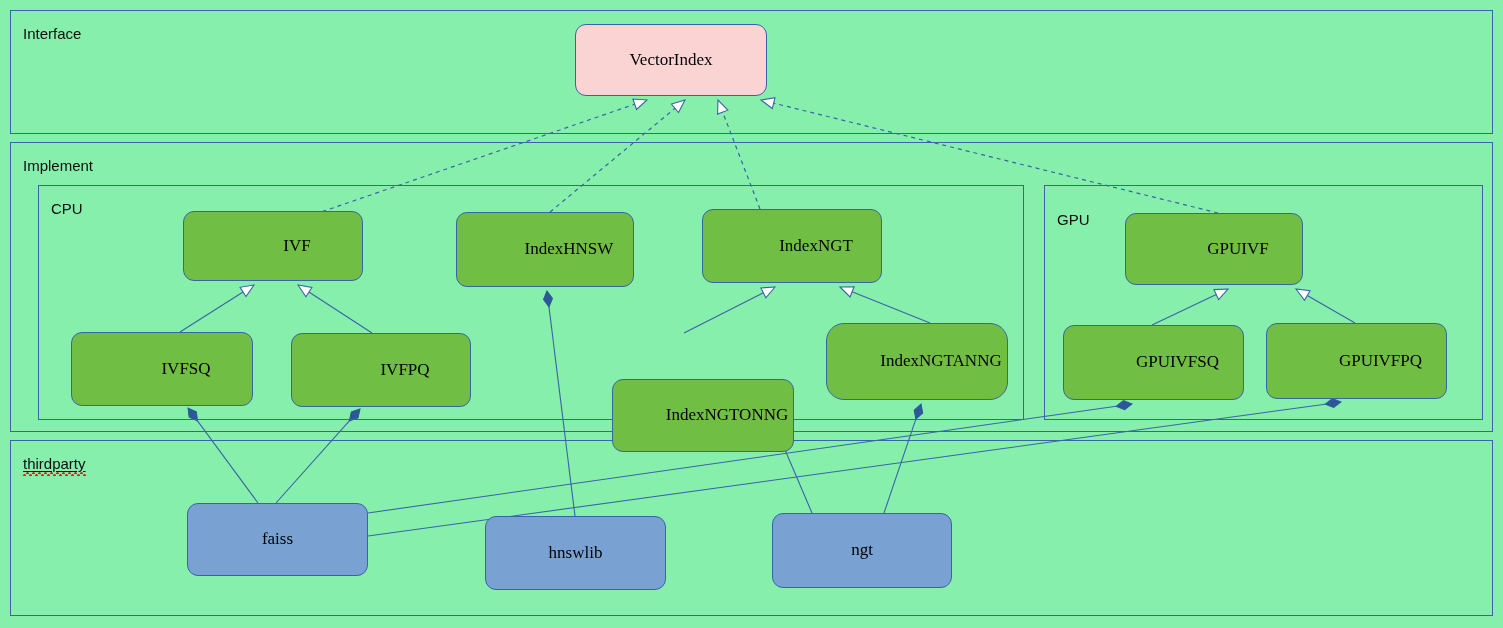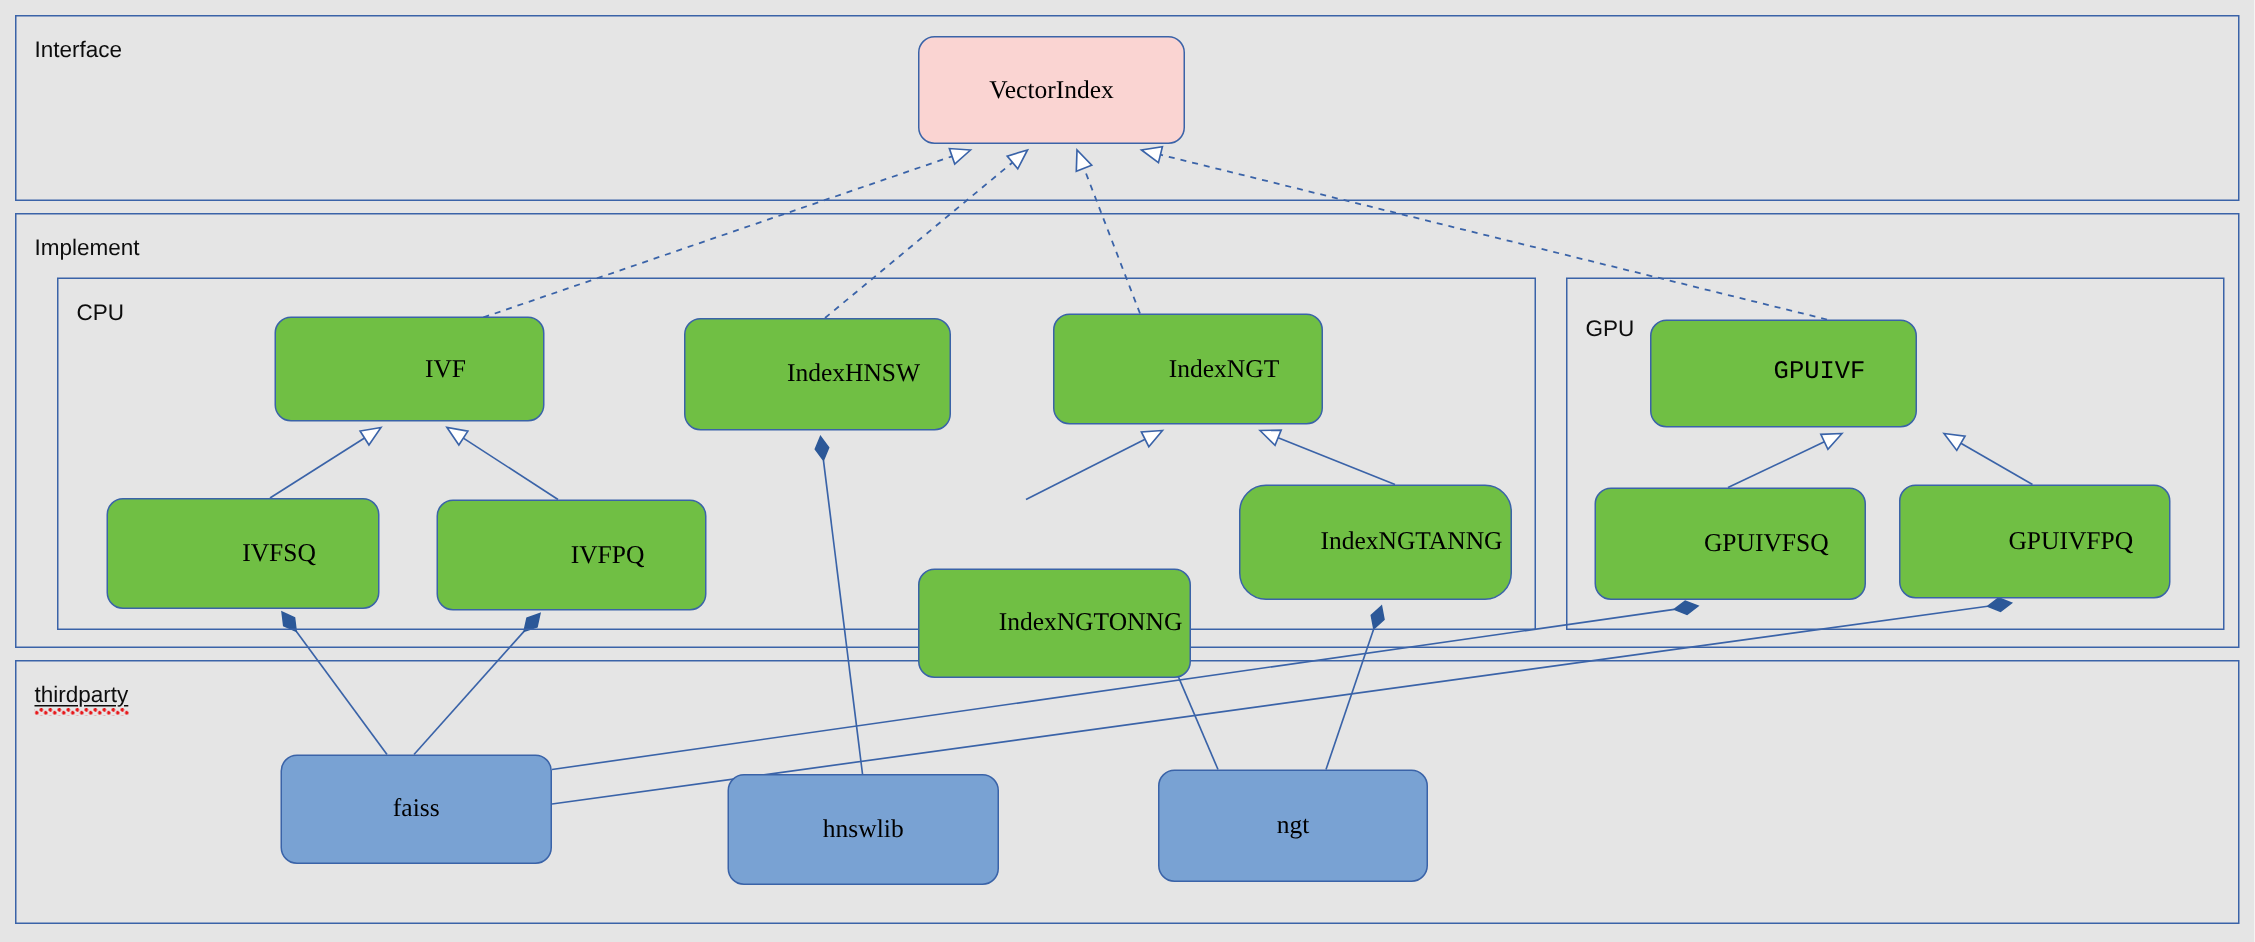--- a/index.html
+++ b/index.html
@@ -7,21 +7,21 @@
     padding: 0;
     background: #ffffff;
   }
   body {
     font-family: "Liberation Sans", sans-serif;
   }
   #canvas {
     position: relative;
     width: 1503px;
     height: 628px;
-    background: #e5e5e5;
+    background: #86efac;
     overflow: hidden;
   }
   #edges {
     position: absolute;
     left: 0;
     top: 0;
     width: 1503px;
     height: 628px;
     pointer-events: none;
   }
@@ -157,29 +157,29 @@
       <div class="container-label" style="left: 23px; top: 158px;">Implement</div>
       <div class="container-box" style="left: 38px; top: 185px; width: 986px; height: 235px;"></div>
       <div class="container-label" style="left: 51px; top: 201px;">CPU</div>
       <div class="container-box" style="left: 1044px; top: 185px; width: 439px; height: 235px;"></div>
       <div class="container-label" style="left: 1057px; top: 212px; text-align: right;">GPU</div>
       <div class="container-box" style="left: 10px; top: 440px; width: 1483px; height: 176px;"></div>
       <div class="container-label misspelled" style="left: 23px; top: 456px; position: absolute;">thirdparty<span class="squiggle"></span></div>
     </div>
 
   <div id="nodes-layer">
-      <div class="node pink" style="left: 612px; top: 24px; width: 178px; height: 72px;">VectorIndex</div>
+      <div class="node pink" style="left: 575px; top: 24px; width: 192px; height: 72px;">VectorIndex</div>
       <div class="node green" style="left: 183px; top: 211px; width: 180px; height: 70px;">IVF</div>
       <div class="node green" style="left: 456px; top: 212px; width: 178px; height: 75px;">IndexHNSW</div>
       <div class="node green" style="left: 702px; top: 209px; width: 180px; height: 74px;">IndexNGT</div>
       <div class="node green" style="left: 71px; top: 332px; width: 182px; height: 74px;">IVFSQ</div>
       <div class="node green" style="left: 291px; top: 333px; width: 180px; height: 74px;">IVFPQ</div>
       <div class="node green" style="left: 612px; top: 333px; width: 182px; height: 73px; margin-top: 46px;">IndexNGTONNG</div>
       <div class="node green" style="left: 826px; top: 323px; width: 182px; height: 77px; border-radius: 18px;">IndexNGTANNG</div>
-      <div class="node green" style="left: 1100px; top: 213px; width: 178px; height: 72px; font-family: Liberation Mono, monospace;">GPUIVF</div>
+      <div class="node green" style="left: 1125px; top: 213px; width: 178px; height: 72px;">GPUIVF</div>
       <div class="node green" style="left: 1063px; top: 325px; width: 181px; height: 75px;">GPUIVFSQ</div>
       <div class="node green" style="left: 1266px; top: 323px; width: 181px; height: 76px;">GPUIVFPQ</div>
       <div class="node blue" style="left: 187px; top: 503px; width: 181px; height: 73px;">faiss</div>
       <div class="node blue" style="left: 485px; top: 516px; width: 181px; height: 74px;">hnswlib</div>
       <div class="node blue" style="left: 772px; top: 513px; width: 180px; height: 75px;">ngt</div>
     </div>
 
 </div>
 
 </body></html>

